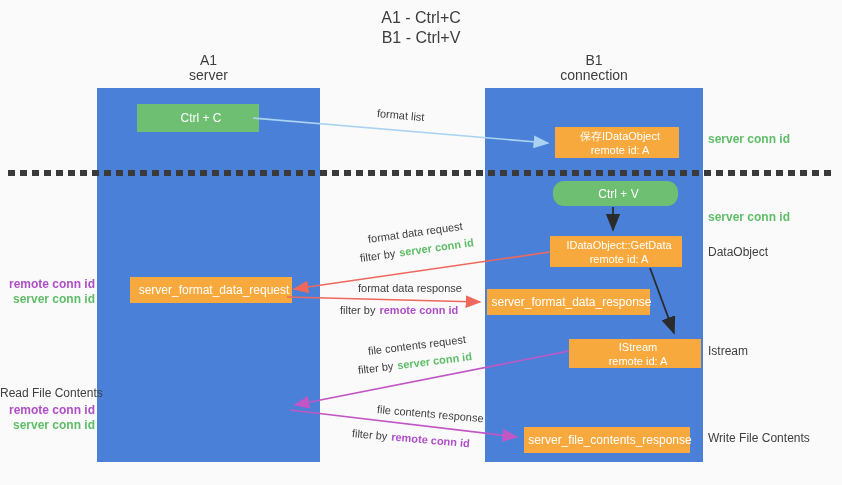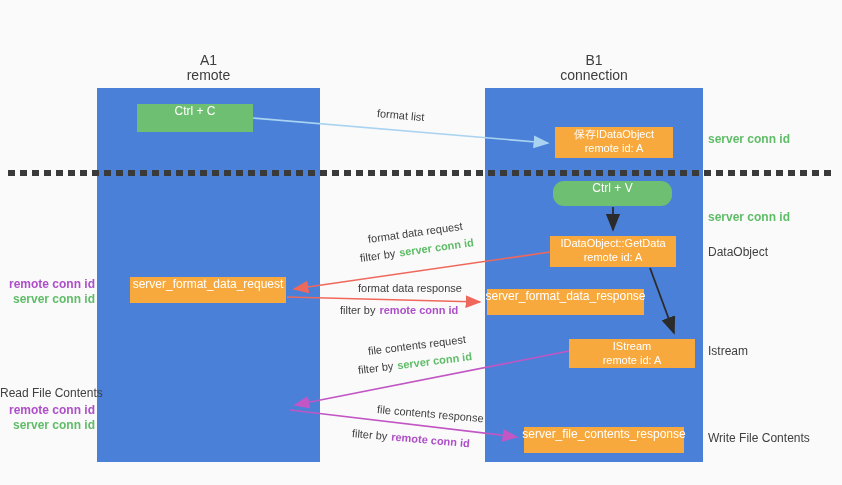--- a/index.html
+++ b/index.html
@@ -13,21 +13,21 @@
   .col-header.right{left:485px;width:218px;}
 
   .lane{position:absolute;top:88px;height:374px;background:#4a80d8;}
   .lane.left{left:97px;width:223px;}
   .lane.right{left:485px;width:218px;}
 
   .dotted{position:absolute;left:8px;top:170px;width:828px;height:6px;z-index:5;
           background:repeating-linear-gradient(90deg,#3a3a3a 0 7px,transparent 7px 12px);}
 
   .node{position:absolute;z-index:4;display:flex;flex-direction:column;align-items:center;
-        color:#ffffff;text-align:center;}
+        justify-content:center;color:#ffffff;text-align:center;padding-left:6px;}
   .node.green{background:#6ebf71;}
   .node.orange{background:#f7a93e;}
   .node .l1,.node .l2{line-height:14px;}
   .one-line{font-size:12px;}
   .two-line{font-size:11px;}
 
   .n-ctrl-c{left:137px;top:104px;width:116px;height:28px;}
   .n-save{left:555px;top:127px;width:118px;height:31px;}
   .n-ctrl-v{left:553px;top:181px;width:119px;height:25px;border-radius:11px;}
   .n-getdata{left:550px;top:236px;width:126px;height:31px;}
@@ -49,24 +49,28 @@
   .rot-n8{transform:rotate(-8deg);transform-origin:left center;}
   .rot-n7{transform:rotate(-7deg);transform-origin:left center;}
 
   svg.arrows{position:absolute;left:0;top:0;z-index:6;pointer-events:none;}
 </style>
 </head>
 <body>
 
 <div class="canvas">
 
+  <div class="title">
+    <div>A1 - Ctrl+C</div>
+    <div>B1 - Ctrl+V</div>
+  </div>
 
   <div class="col-header left">
     <div>A1</div>
-    <div>remote</div>
+    <div>server</div>
   </div>
   <div class="col-header right">
     <div>B1</div>
     <div>connection</div>
   </div>
 
   <div class="lane left"></div>
   <div class="lane right"></div>
 
   <div class="dotted"></div>

